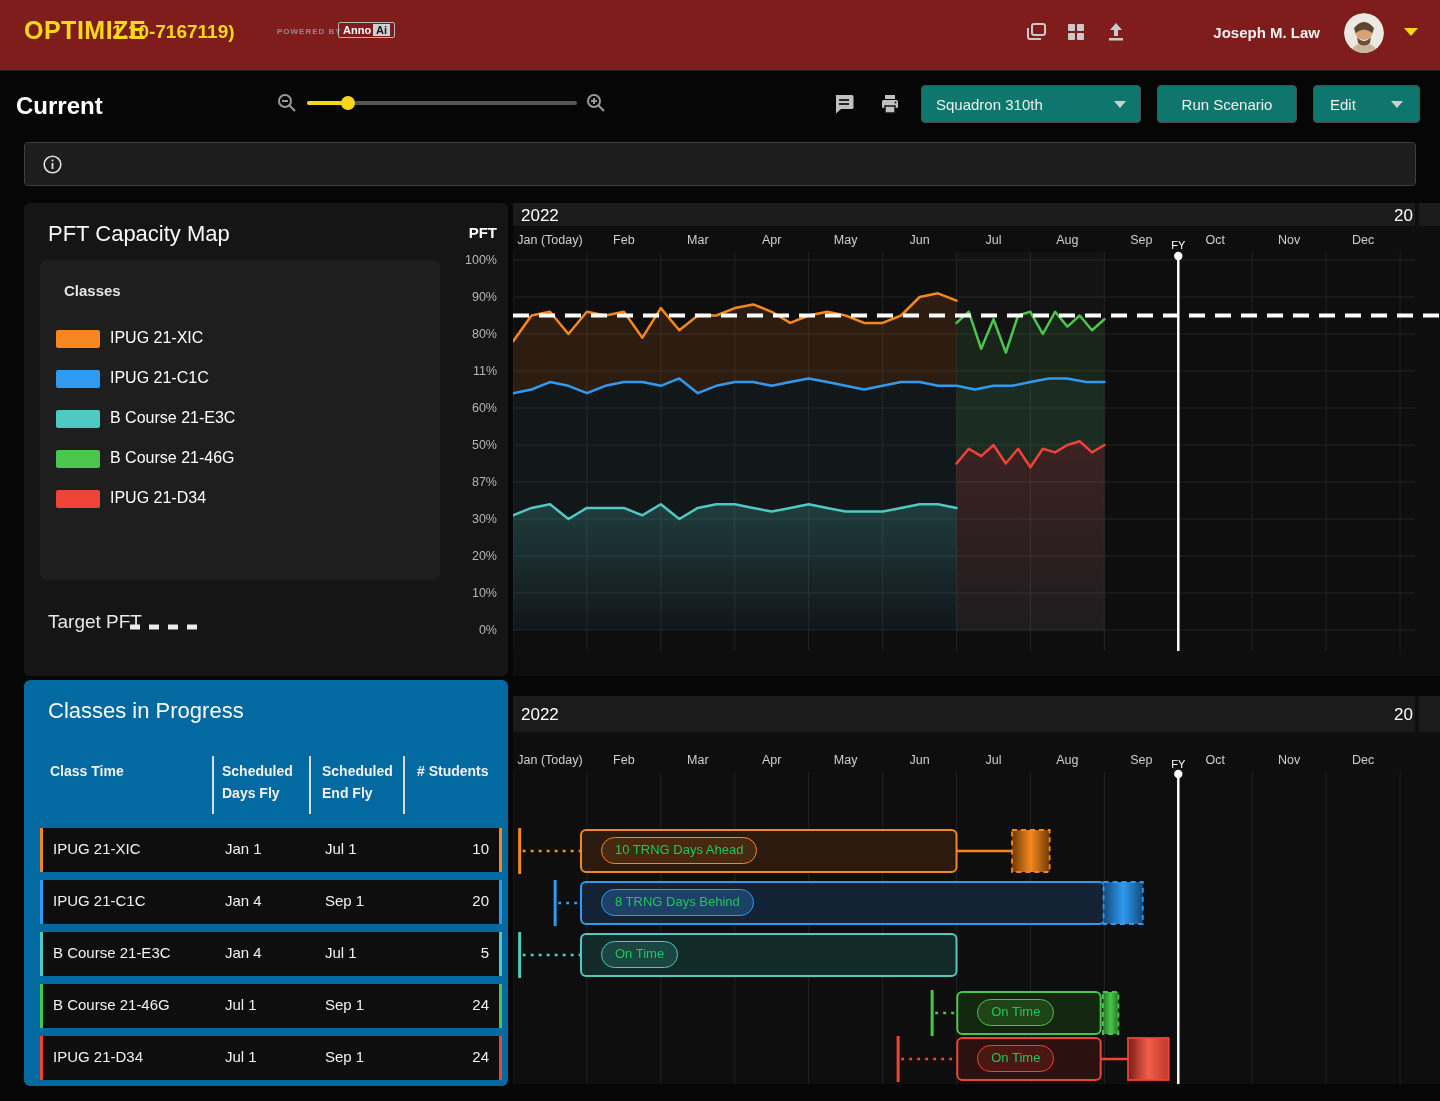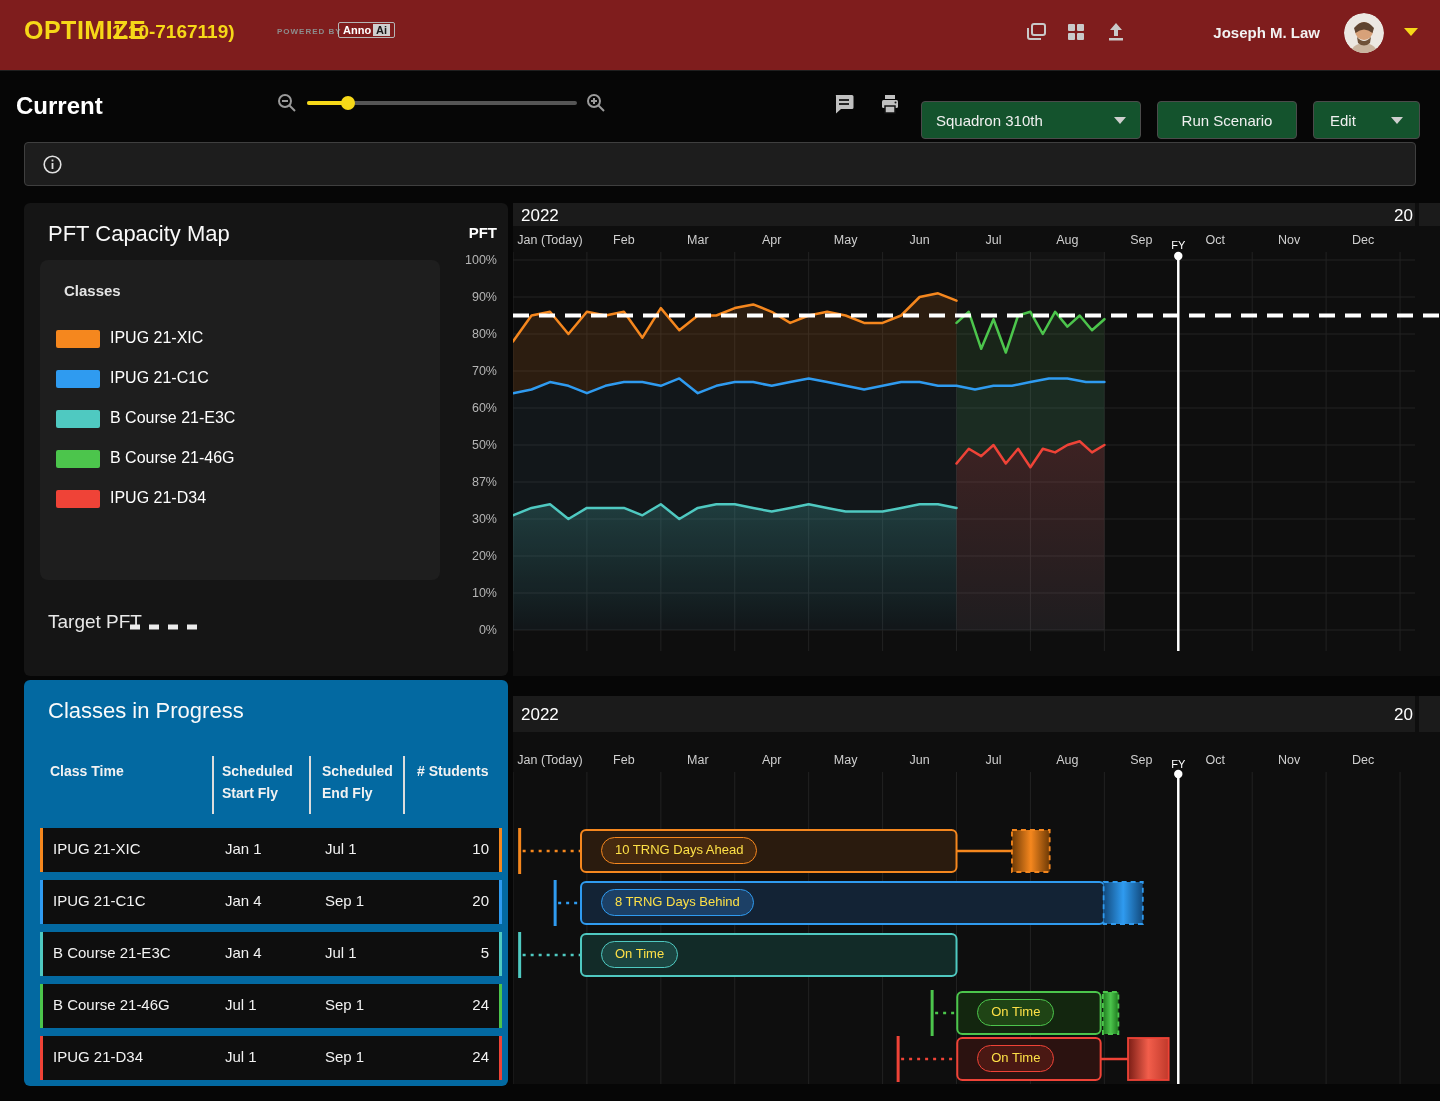--- a/index.html
+++ b/index.html
@@ -25,22 +25,22 @@
 
   
   #toolbar{position:absolute;left:0;top:80px;width:1440px;height:48px;}
   .current-title{position:absolute;left:16px;top:12px;font-size:24px;font-weight:700;}
   .zoomout-ic{position:absolute;left:276px;top:12px;}
   .zoomin-ic{position:absolute;left:585px;top:12px;}
   .slider{position:absolute;left:307px;top:21px;width:270px;height:4px;background:#555;border-radius:2px;}
   .slider-fill{position:absolute;left:0;top:0;height:4px;width:41px;background:#F6D818;border-radius:2px;}
   .slider-thumb{position:absolute;left:34px;top:-5px;width:14px;height:14px;border-radius:50%;background:#F6D818;}
   .tb-ic{position:absolute;top:12px;}
-  .box-btn{position:absolute;top:5px;height:38px;background:#14532d;border:1px solid #4b4b4b;border-radius:4px;
-           box-sizing:border-box;display:flex;align-items:center;font-size:15px;color:#f0f0f0;cursor:pointer;margin-top:16px;}
+  .box-btn{position:absolute;top:5px;height:38px;background:#0f766e;border:1px solid #4b4b4b;border-radius:4px;
+           box-sizing:border-box;display:flex;align-items:center;font-size:15px;color:#f0f0f0;cursor:pointer;}
   .caret{width:0;height:0;border-left:6px solid transparent;border-right:6px solid transparent;border-top:7px solid #cfcfcf;}
 
   
   #banner{position:absolute;left:24px;top:142px;width:1392px;height:44px;background:#1d1d1d;
           border:1px solid #3f3f3f;border-radius:4px;box-sizing:border-box;display:flex;align-items:center;
           font-size:14.5px;color:#ececec;white-space:pre-wrap;}
   #banner b{font-weight:700;}
   #banner .info-ic{margin:0 14px 0 18px;flex:none;display:flex;}
 
   
@@ -64,21 +64,21 @@
   .th-col{position:absolute;font-size:14px;font-weight:700;color:#f2f2f2;line-height:22px;}
   .th-div{position:absolute;top:76px;width:2px;height:58px;background:#dcdcdc;}
   .cip-row{position:absolute;left:16px;width:462px;height:44px;background:#0e0e0e;
            border-left:3px solid;border-right:3px solid;box-sizing:border-box;cursor:pointer;}
   .cip-row span{position:absolute;top:12px;font-size:15px;color:#f2f2f2;}
   .c-type{left:10px;} .c-start{left:182px;} .c-end{left:282px;}
   .c-stud{right:10px;text-align:right;}
 
   
   .gantt-pill{position:absolute;height:27px;line-height:24px;padding:0 13px;border-radius:14px;
-              border:1.5px solid;font-size:13px;color:#fde047;box-sizing:border-box;white-space:nowrap;}
+              border:1.5px solid;font-size:13px;color:#22c55e;box-sizing:border-box;white-space:nowrap;}
 </style>
 </head>
 <body>
 
 <div id="appbar">
   <span class="brand">OPTIMIZE</span>
   <span class="version">1.10-7167119)</span>
   <span class="powered">POWERED BY</span>
   <span class="annobox">
     <span>Anno</span>
@@ -221,21 +221,21 @@
   <span class="target-dash">
     <svg width="72" height="8">
         <line x1="0" y1="4" x2="72" y2="4" stroke="#ececec" stroke-width="5" stroke-dasharray="10 9"></line>
       </svg>
   </span>
   <div class="axis-pft">PFT</div>
   <div id="axis-ticks">
       <div class="axis-tick" style="top: 50px;">100%</div>
       <div class="axis-tick" style="top: 87px;">90%</div>
       <div class="axis-tick" style="top: 124px;">80%</div>
-      <div class="axis-tick" style="top: 161px;">70%</div>
+      <div class="axis-tick" style="top: 161px;">11%</div>
       <div class="axis-tick" style="top: 198px;">60%</div>
       <div class="axis-tick" style="top: 235px;">50%</div>
       <div class="axis-tick" style="top: 272px;">87%</div>
       <div class="axis-tick" style="top: 309px;">30%</div>
       <div class="axis-tick" style="top: 346px;">20%</div>
       <div class="axis-tick" style="top: 383px;">10%</div>
       <div class="axis-tick" style="top: 420px;">0%</div>
     </div>
 </div>
 
@@ -308,21 +308,21 @@
     </svg></div>
 
 <div id="cip-card">
   <div class="card-title">Classes in Progress</div>
   <div id="cip-headers">
       <div class="th-col" style="left: 26px; top: 80px;">
         <div>Class Time</div>
       </div>
       <div class="th-col" style="left: 198px; top: 80px;">
         <div>Scheduled</div>
-        <div>Start Fly</div>
+        <div>Days Fly</div>
       </div>
       <div class="th-div" style="left: 188px;"></div>
       <div class="th-col" style="left: 298px; top: 80px;">
         <div>Scheduled</div>
         <div>End Fly</div>
       </div>
       <div class="th-div" style="left: 285px;"></div>
       <div class="th-col" style="left: 393px; top: 80px;">
         <div># Students</div>
       </div>

